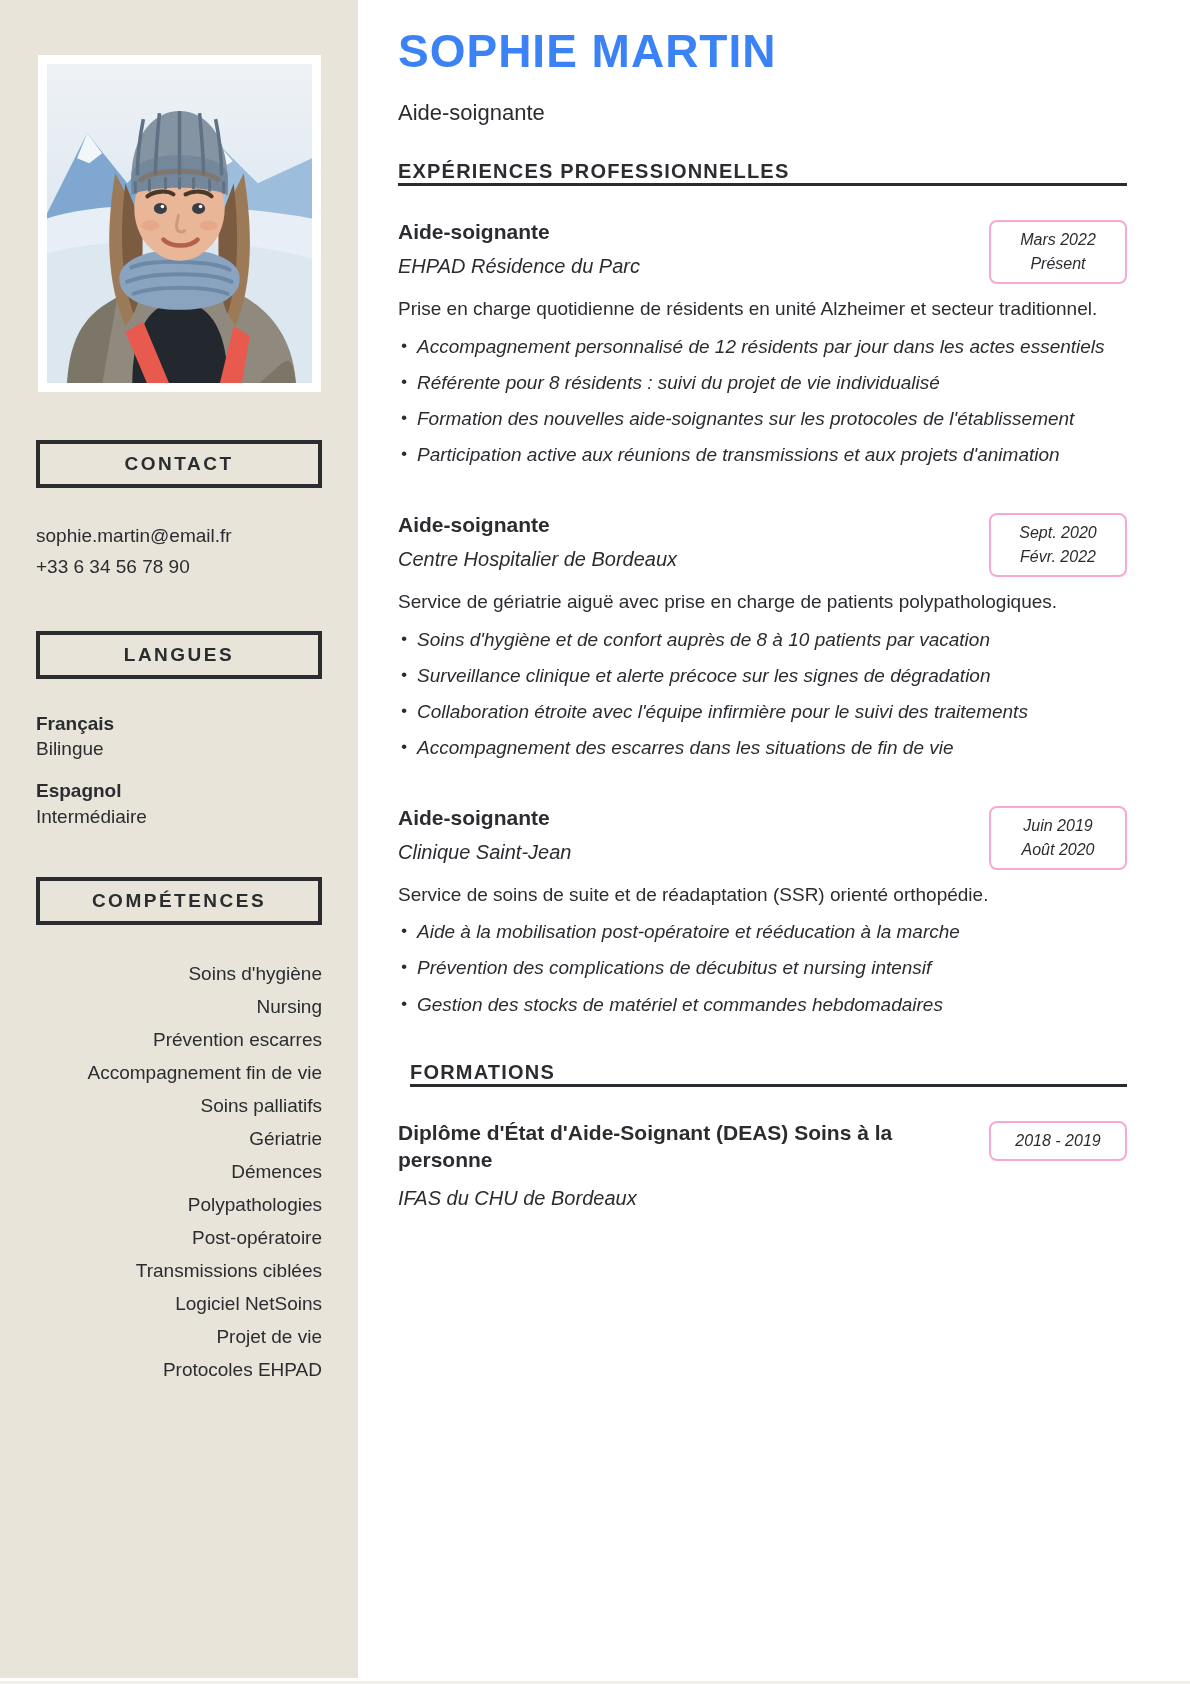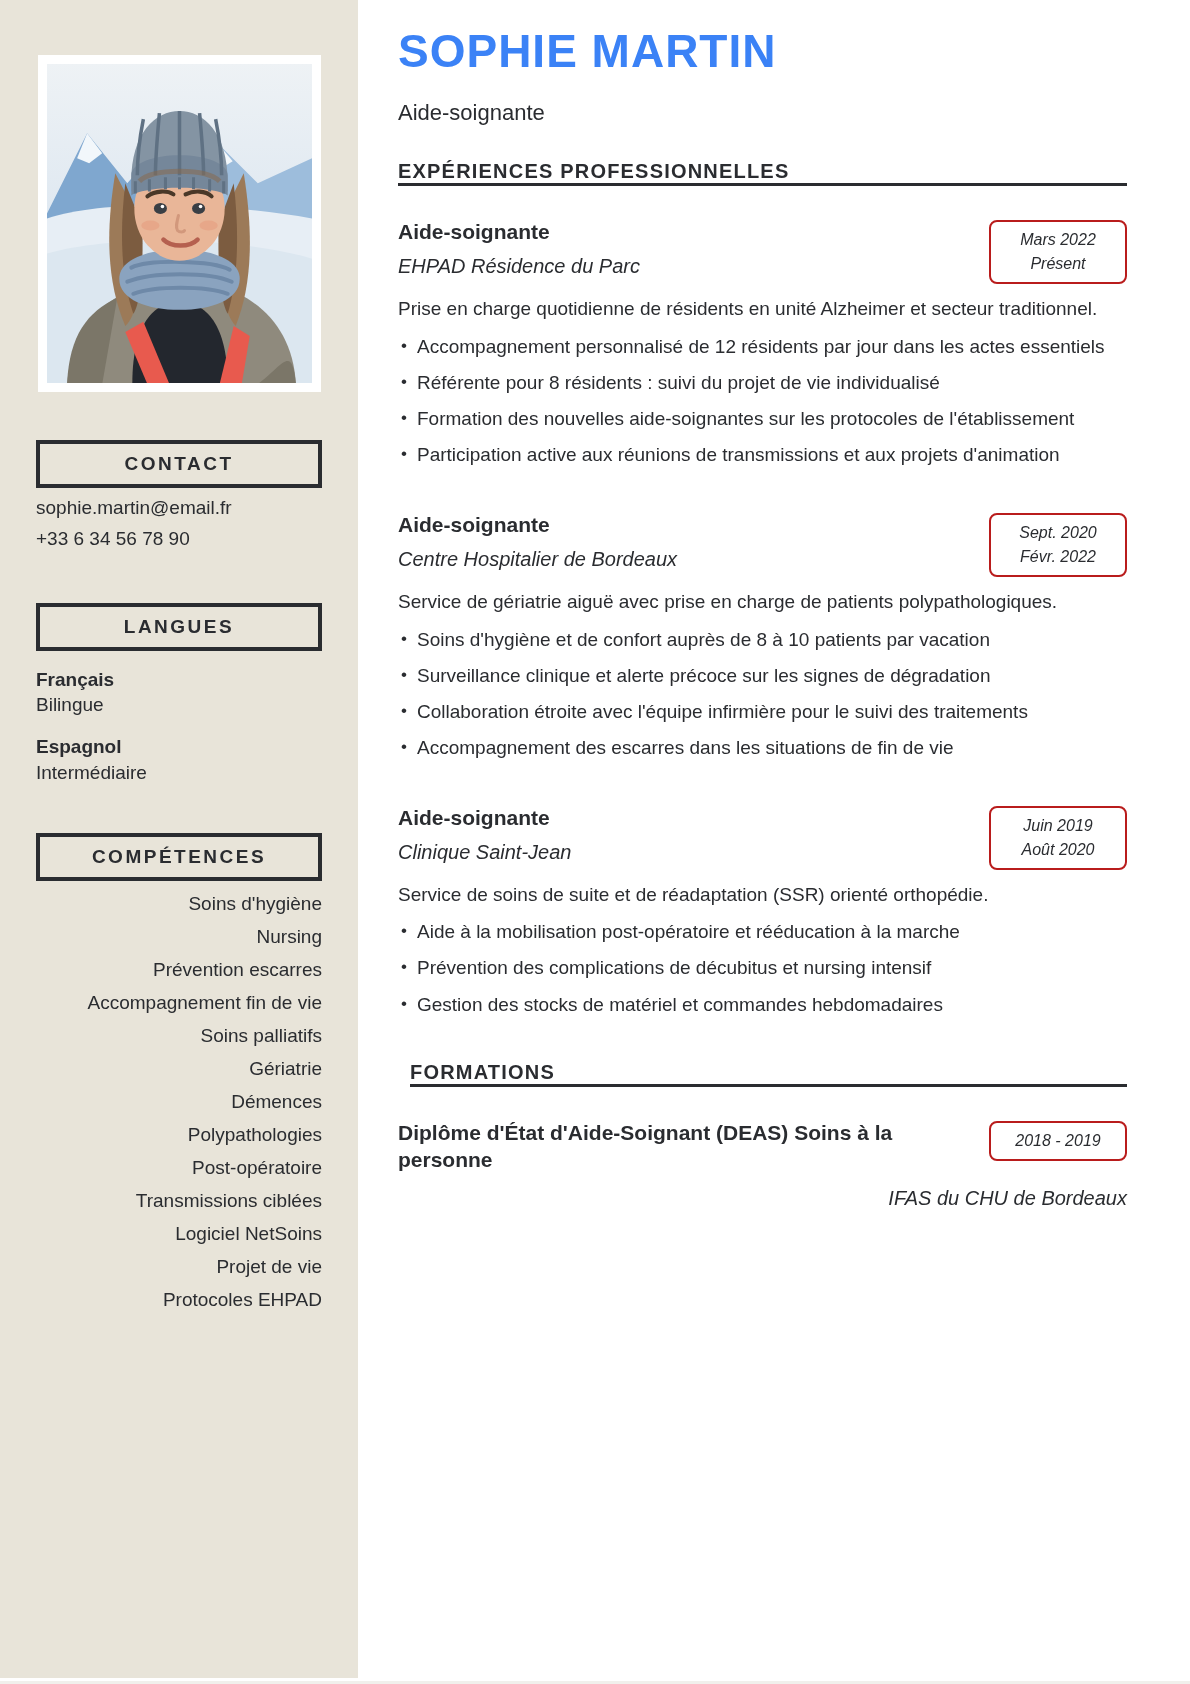--- a/index.html
+++ b/index.html
@@ -27,21 +27,21 @@
   }
   .photo-frame svg { width:100%; height:100%; display:block; }
   .side-section { margin-top:48px; }
   .side-header {
     border:4px solid #2a2c30;
     padding:9px 4px;
     text-align:center;
     font-weight:bold;
     font-size:19px;
     letter-spacing:2.5px;
-    margin-bottom:4px;
+    margin-bottom:32px;
   }
   .side-text { font-size:19px; line-height:1.65; }
   .lang-item { margin-top:16px; font-size:19px; line-height:1.35; }
   .lang-item:first-of-type { margin-top:4px; }
   .lang-name { font-weight:bold; }
   .skill-list { list-style:none; margin-top:6px; }
   .skill-list li { font-size:19px; line-height:33px;text-align:right; }
   
   .main {
     position:absolute; left:398px; top:0;
@@ -63,39 +63,40 @@
     border-bottom:3px solid #2a2c30;
     margin-top:34px;
   }
   .entry { margin-top:32px; }
   .entry + .entry { margin-top:44px; }
   .entry-head { display:flex; justify-content:space-between; align-items:flex-start; }
   .entry-title { font-size:21px; font-weight:bold; line-height:1.3; }
   .entry-title.narrow { max-width:520px; }
   .entry-company { font-size:20px; font-style:italic; margin-top:10px; }
   .date-badge {
-    border:2px solid #b91c1c;
+    border:2px solid #f9a8d4;
     border-radius:8px;
     padding:6px 18px;
     min-width:138px;
     text-align:center;
     font-style:italic;
     font-size:16px;
     line-height:1.5;
     flex-shrink:0;
     margin-top:2px;
   }
   .entry-desc { font-size:19px; line-height:1.4; margin-top:12px; }
   .bullets { list-style:none; margin-top:6px; }
   .bullets li {
     position:relative;
     padding-left:19px;
     font-size:19px;
     line-height:1.32;
     margin-top:11px;
+    font-style:italic;
   }
   .bullets li::before {
     content:"\2022";
     position:absolute; left:3px; top:0;
     font-size:17px;
     line-height:1.45;
   }
   .page-edge {
     position:absolute; left:0; bottom:0;
     width:100%; height:3px;
@@ -287,19 +288,19 @@
 
     <article class="entry">
       <div class="entry-head">
         <div>
           <div class="entry-title narrow">Diplôme d'État d'Aide-Soignant (DEAS) Soins à la personne</div>
         </div>
         <div class="date-badge">
           <div>2018 - 2019</div>
         </div>
       </div>
-      <div class="entry-company" style="margin-top:14px;text-align:right;">IFAS du CHU de Bordeaux</div>
+      <div class="entry-company" style="margin-top:14px;">IFAS du CHU de Bordeaux</div>
     </article>
 
   </main>
 
   <div class="page-edge"></div>
 </div>
 
 </body></html>

